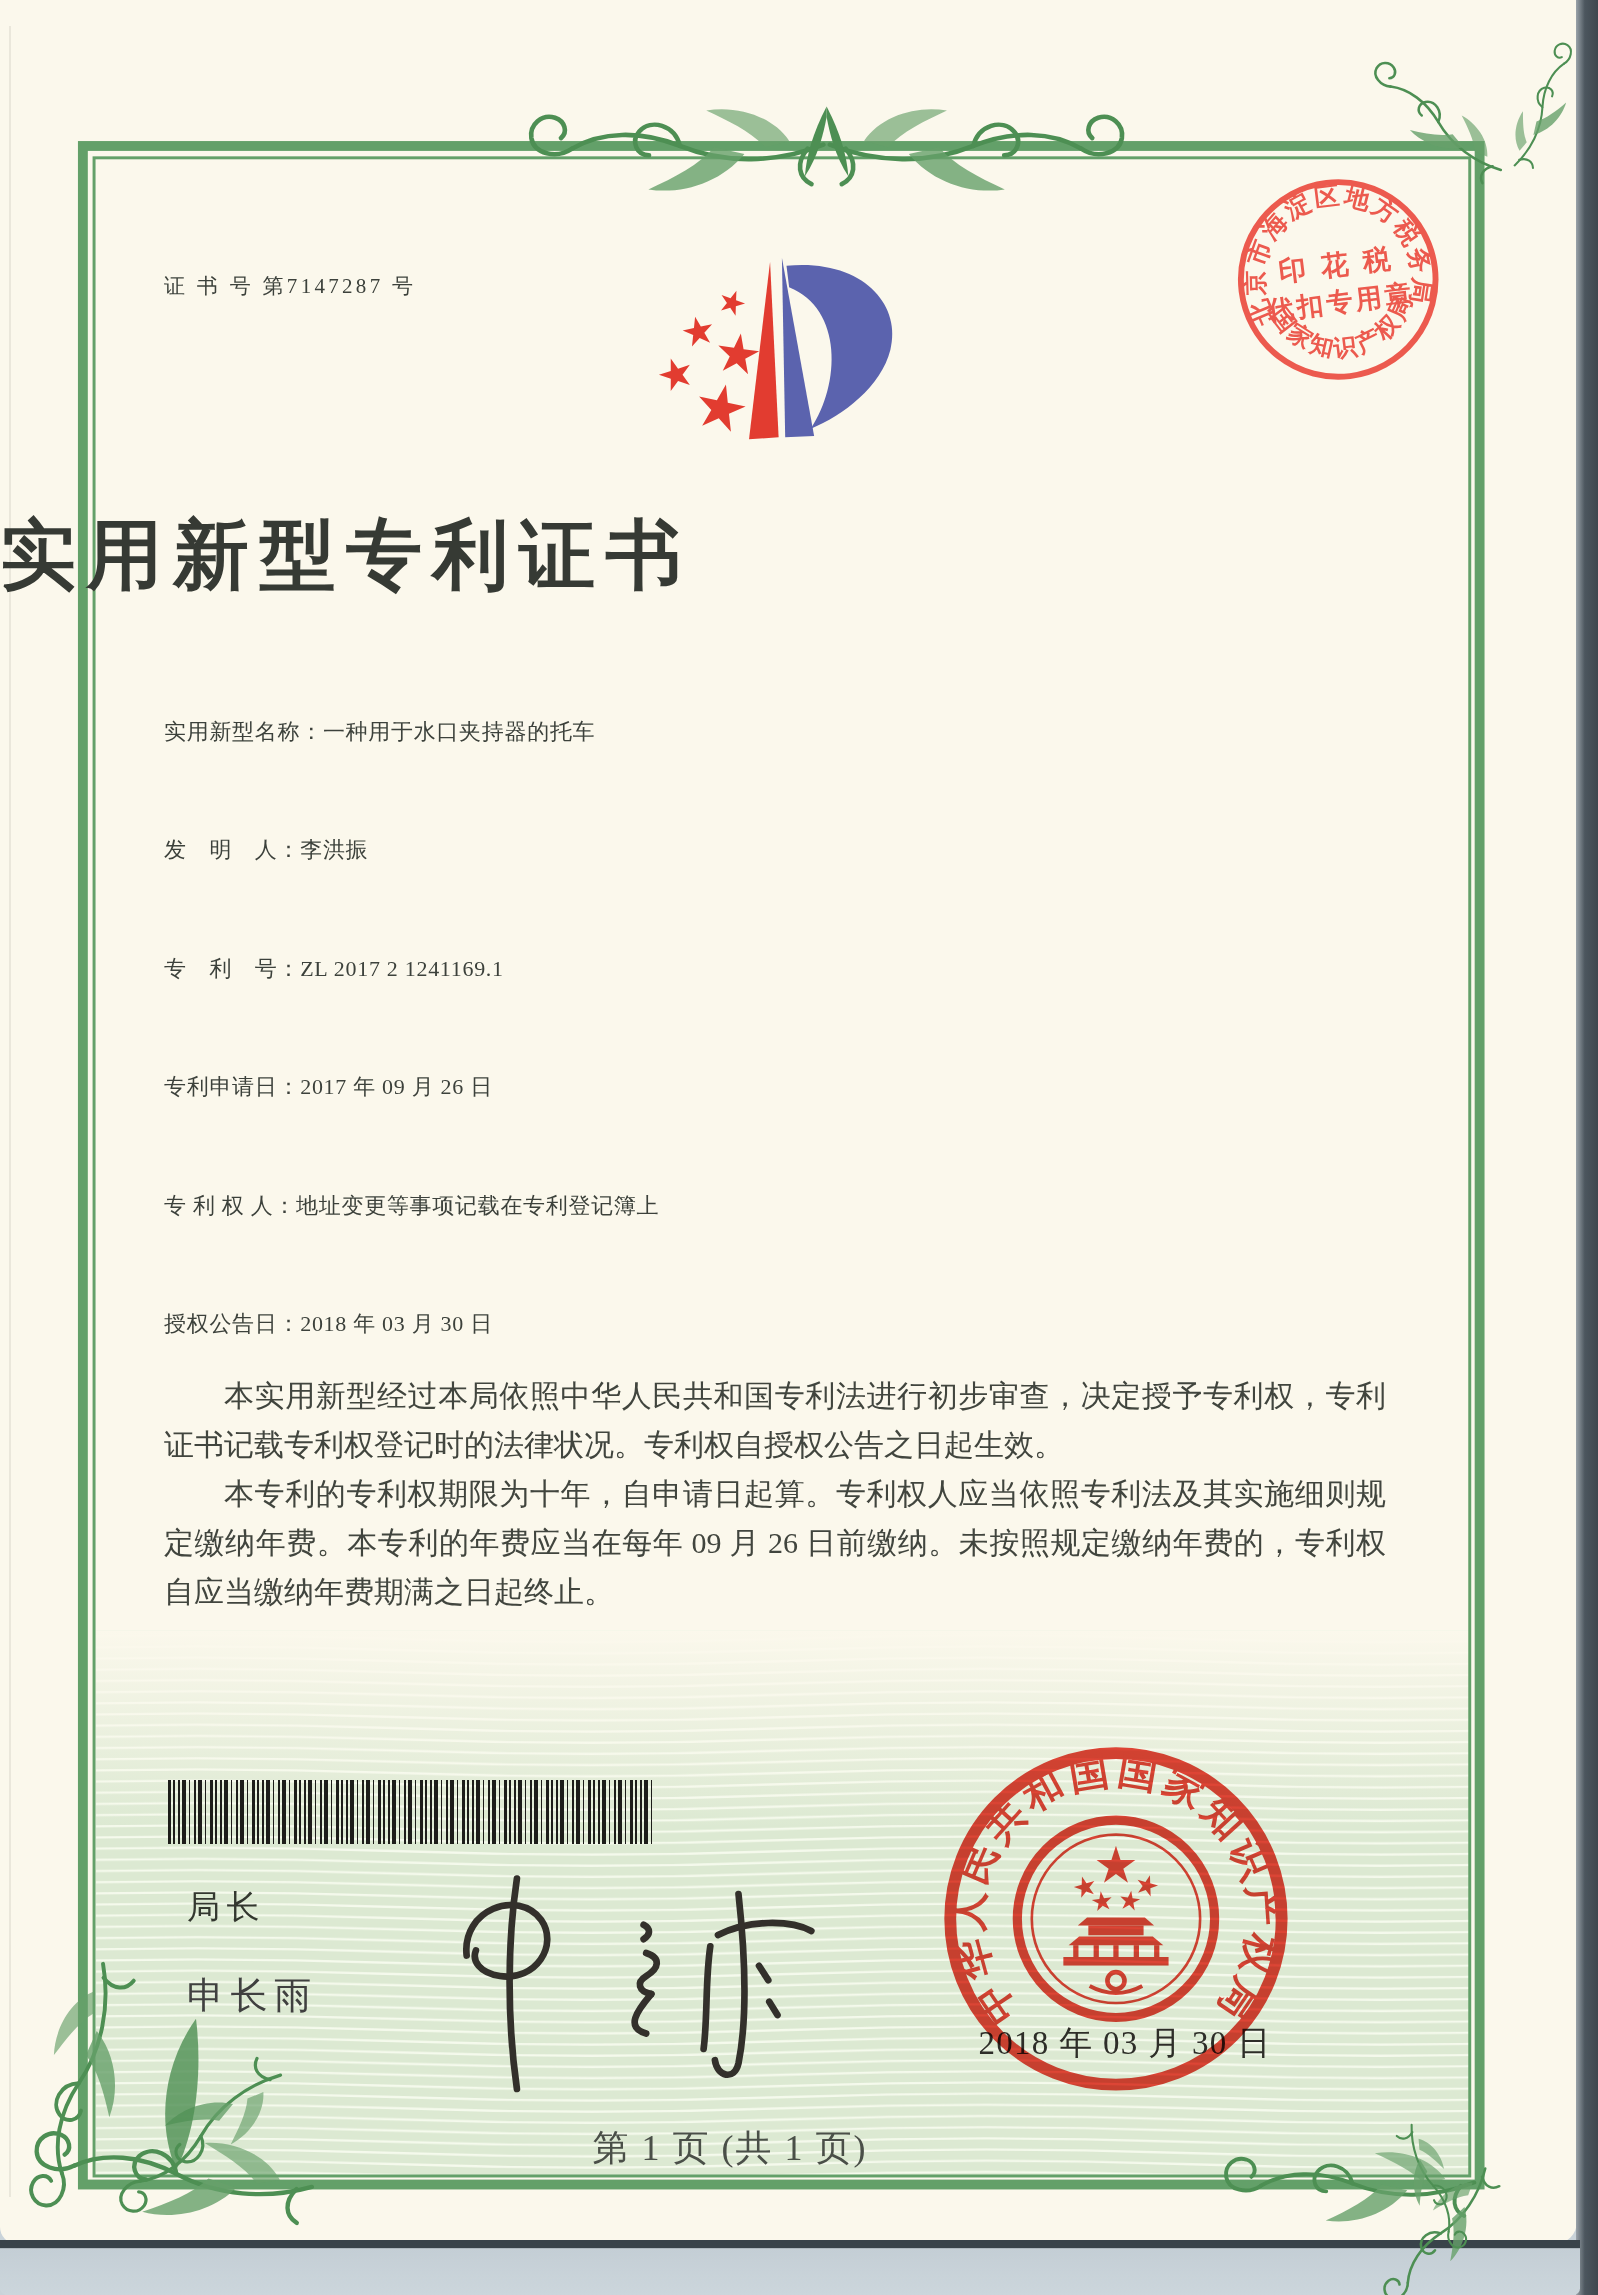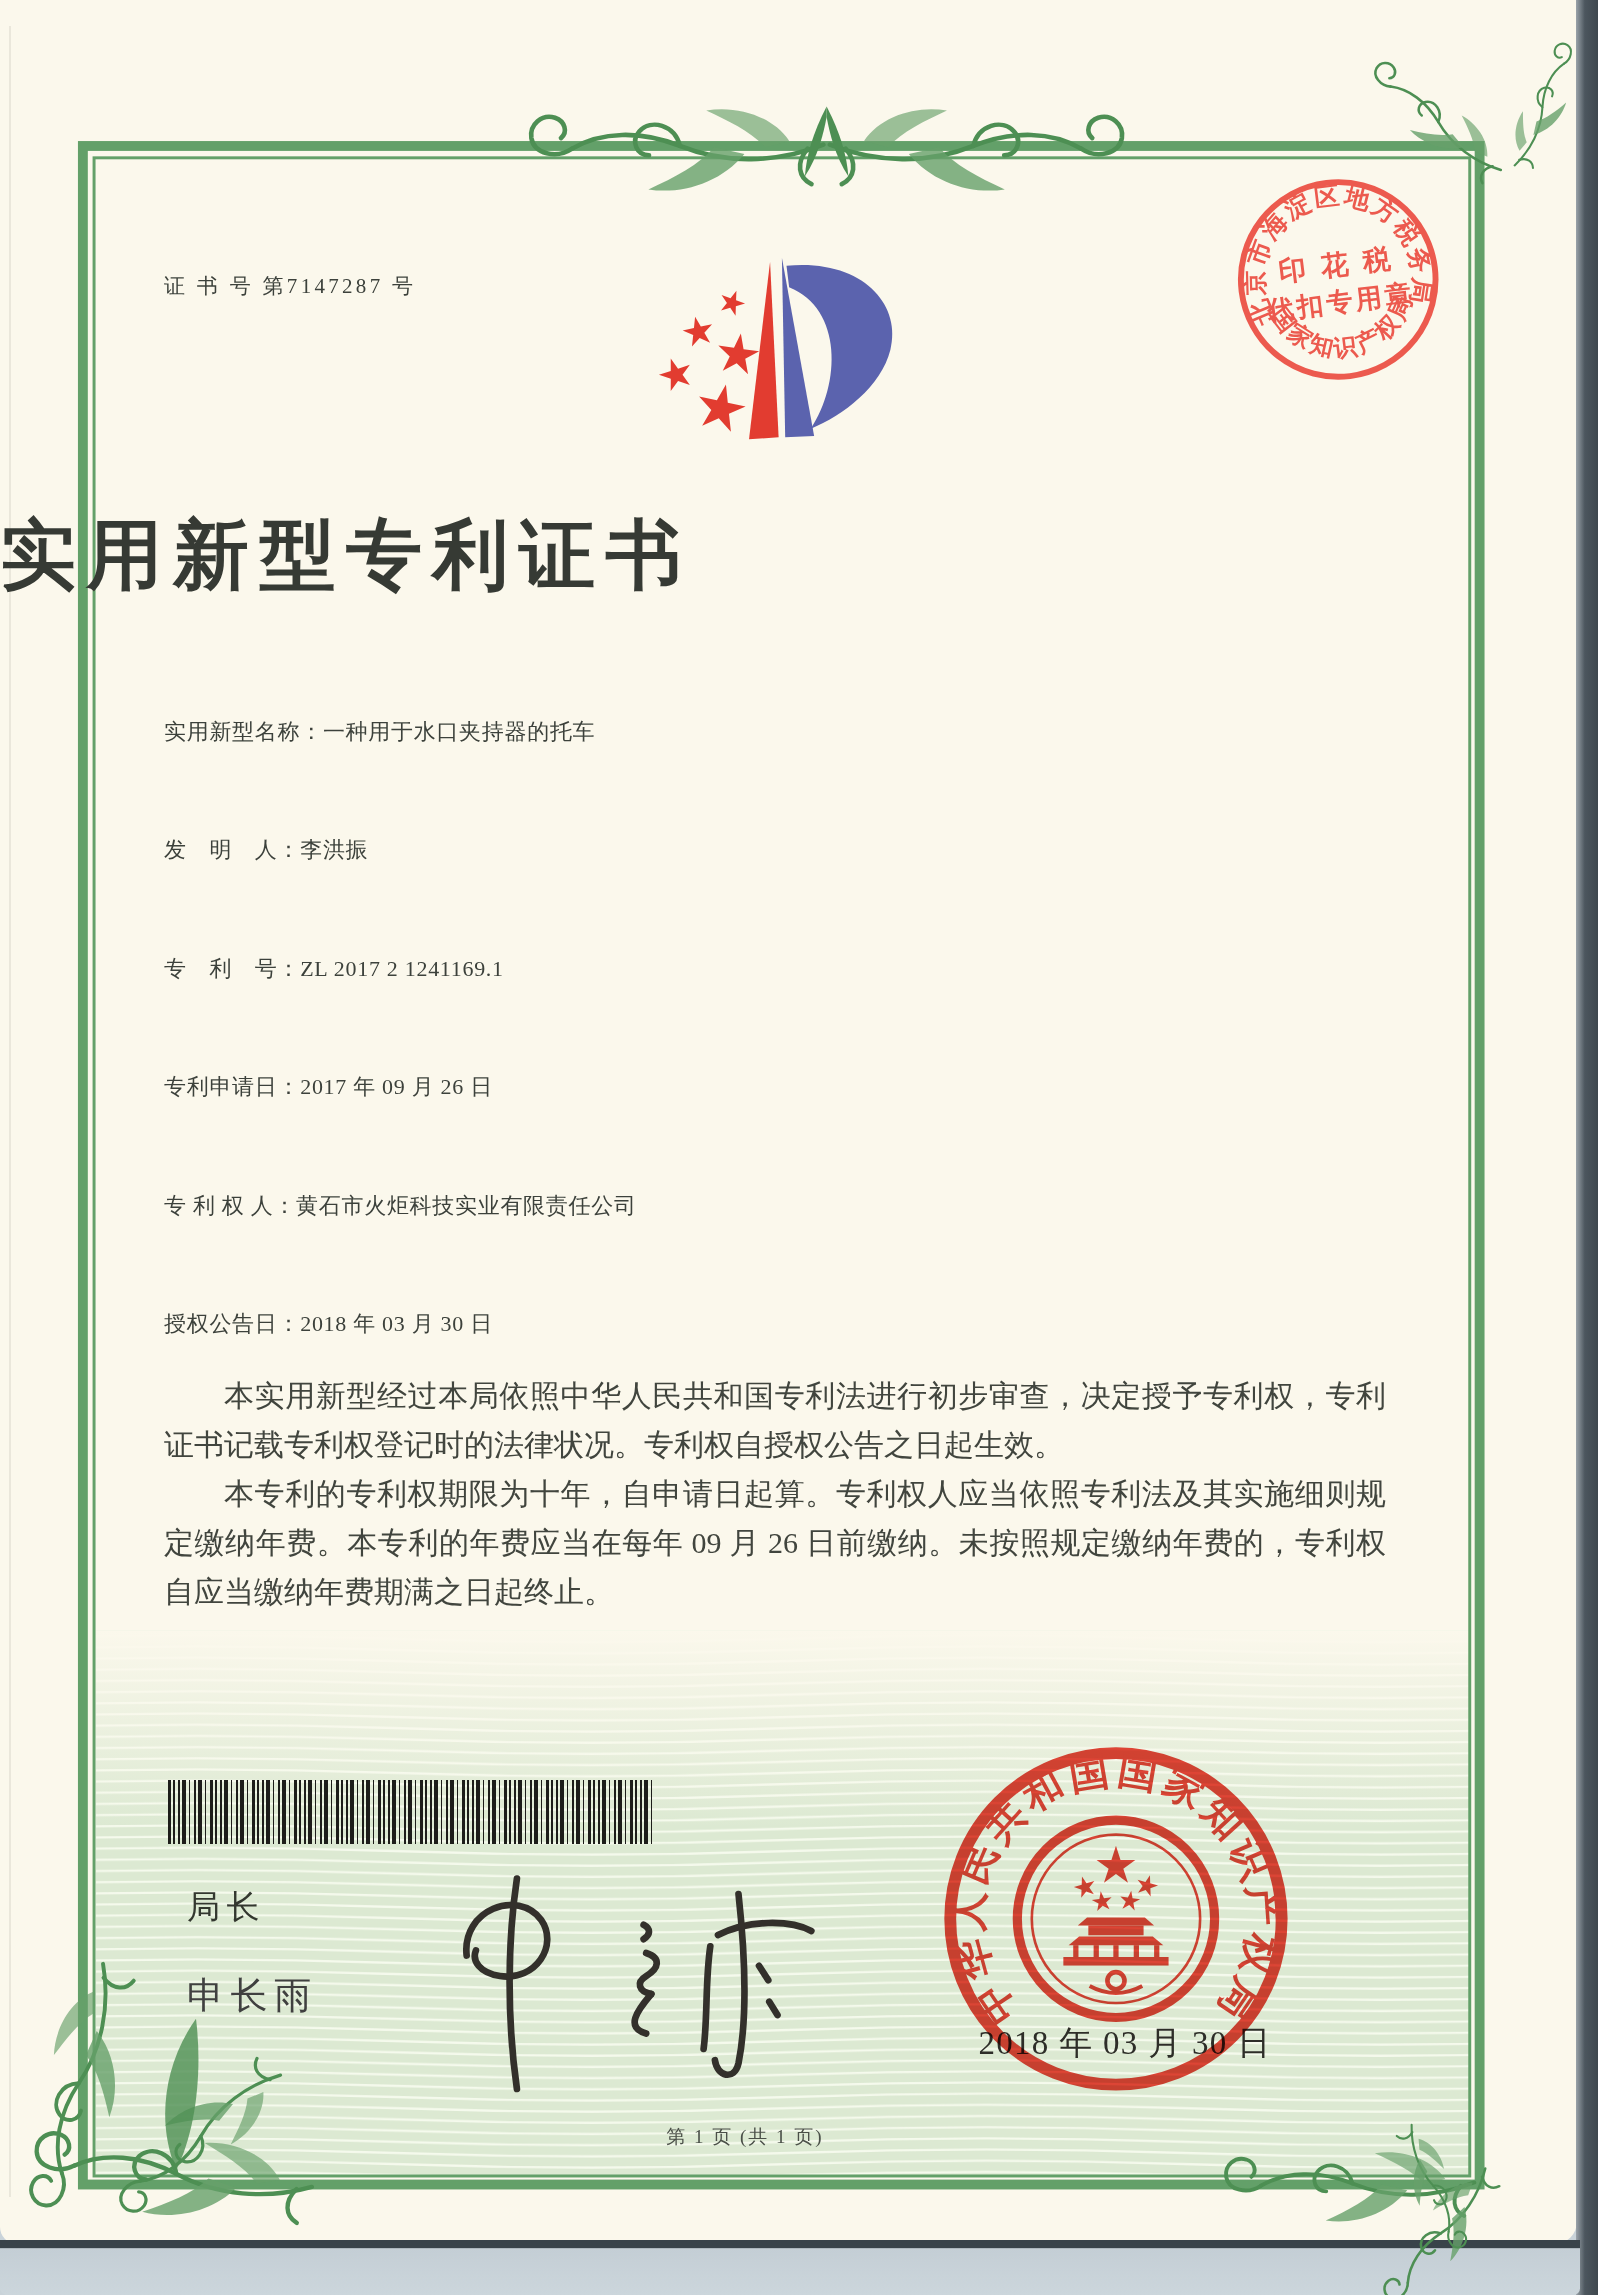--- a/index.html
+++ b/index.html
@@ -43,21 +43,21 @@
       #1d1d1a 10.5px,#1d1d1a 12px,transparent 12px,transparent 14px,
       #1d1d1a 14px,#1d1d1a 18.4px,transparent 18.4px,transparent 21px,
       #1d1d1a 21px,#1d1d1a 22.4px,transparent 22.4px,transparent 26px,
       #1d1d1a 26px,#1d1d1a 28px,transparent 28px,transparent 30px,
       #1d1d1a 30px,#1d1d1a 34px,transparent 34px,transparent 37px,
       #1d1d1a 37px,#1d1d1a 38px,transparent 38px,transparent 42px);
   }
   .director-role{left:187px;top:1885px;font-size:33px;letter-spacing:6.6px;color:#33372f;}
   .director-name{left:187px;top:1971px;font-size:37px;letter-spacing:6.6px;color:#404040;}
   .seal-date{left:954px;top:2021px;width:342px;text-align:center;font-size:33px;letter-spacing:1.3px;color:#2d2d28;}
-  .footer{left:528px;top:2124px;width:434px;text-align:center;font-size:19px;letter-spacing:2px;color:#4a4f48;}
+  .footer{left:513px;top:2124px;width:434px;text-align:center;font-size:36px;letter-spacing:2px;color:#4a4f48;}
 </style>
 </head>
 <body>
 
 <div class="paper"></div>
 <div class="edge-left-line"></div>
 
 <svg class="svg-base" width="1598" height="2295" viewBox="0 0 2430 3490">
   <defs>
     <path id="st" d="M0,-10 L2.23,-3.07 L9.51,-3.09 L3.61,1.17 L5.88,8.09 L0,3.8 L-5.88,8.09 L-3.61,1.17 L-9.51,-3.09 L-2.23,-3.07 Z"></path>
@@ -142,21 +142,21 @@
 <div class="txt frow" style="top:835px">
   <span class="lab">发　明　人：</span><span class="val">李洪振</span>
 </div>
 <div class="txt frow" style="top:954px">
   <span class="lab">专　利　号：</span><span class="val">ZL 2017 2 1241169.1</span>
 </div>
 <div class="txt frow" style="top:1072px">
   <span class="lab">专利申请日：</span><span class="val">2017 年 09 月 26 日</span>
 </div>
 <div class="txt frow" style="top:1191px">
-  <span class="lab">专 利 权 人：</span><span class="val">黄石市火炬科技实业有限责任公司</span>
+  <span class="lab">专 利 权 人：</span><span class="val">地址变更等事项记载在专利登记簿上</span>
 </div>
 <div class="txt frow" style="top:1309px">
   <span class="lab">授权公告日：</span><span class="val">2018 年 03 月 30 日</span>
 </div>
 
 <div class="txt paras">
   <p>本实用新型经过本局依照中华人民共和国专利法进行初步审查，决定授予专利权，专利证书记载专利权登记时的法律状况。专利权自授权公告之日起生效。</p>
   <p>本专利的专利权期限为十年，自申请日起算。专利权人应当依照专利法及其实施细则规定缴纳年费。本专利的年费应当在每年 09 月 26 日前缴纳。未按照规定缴纳年费的，专利权自应当缴纳年费期满之日起终止。</p>
 </div>
 

